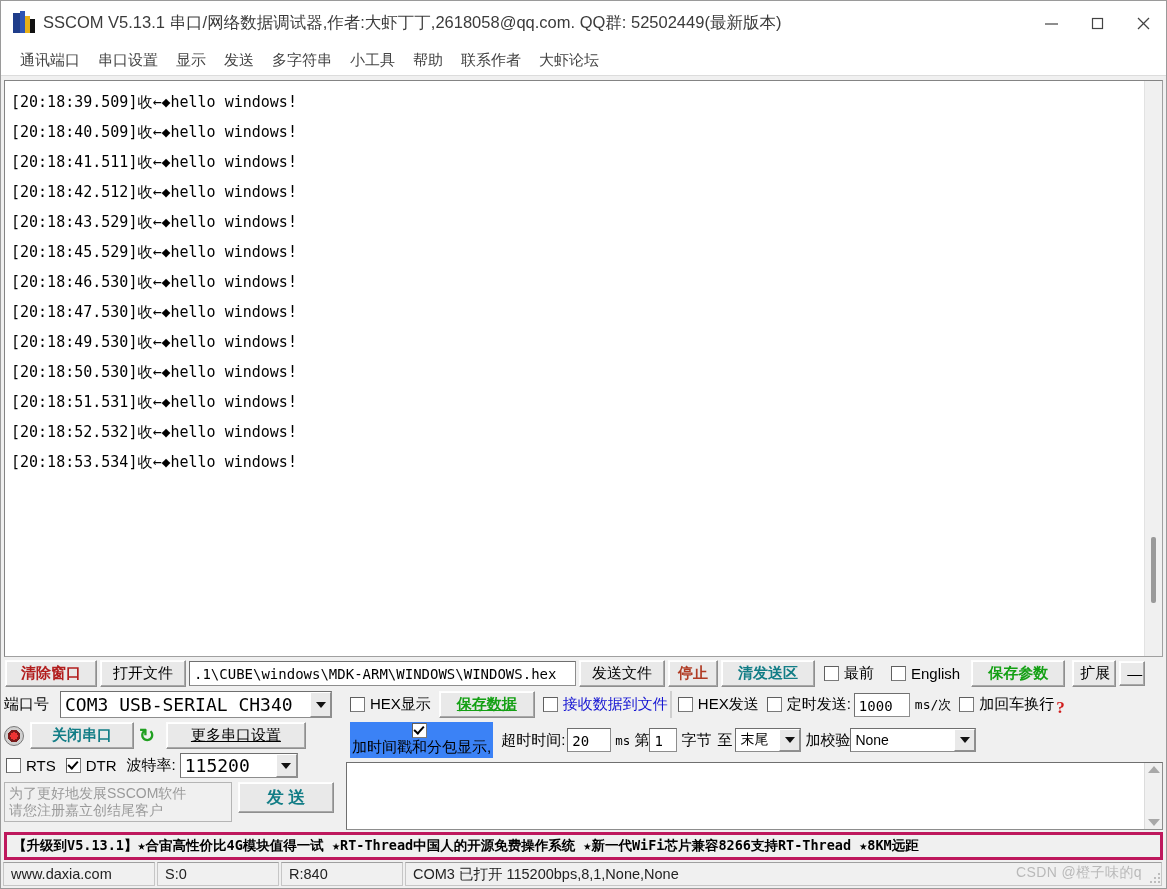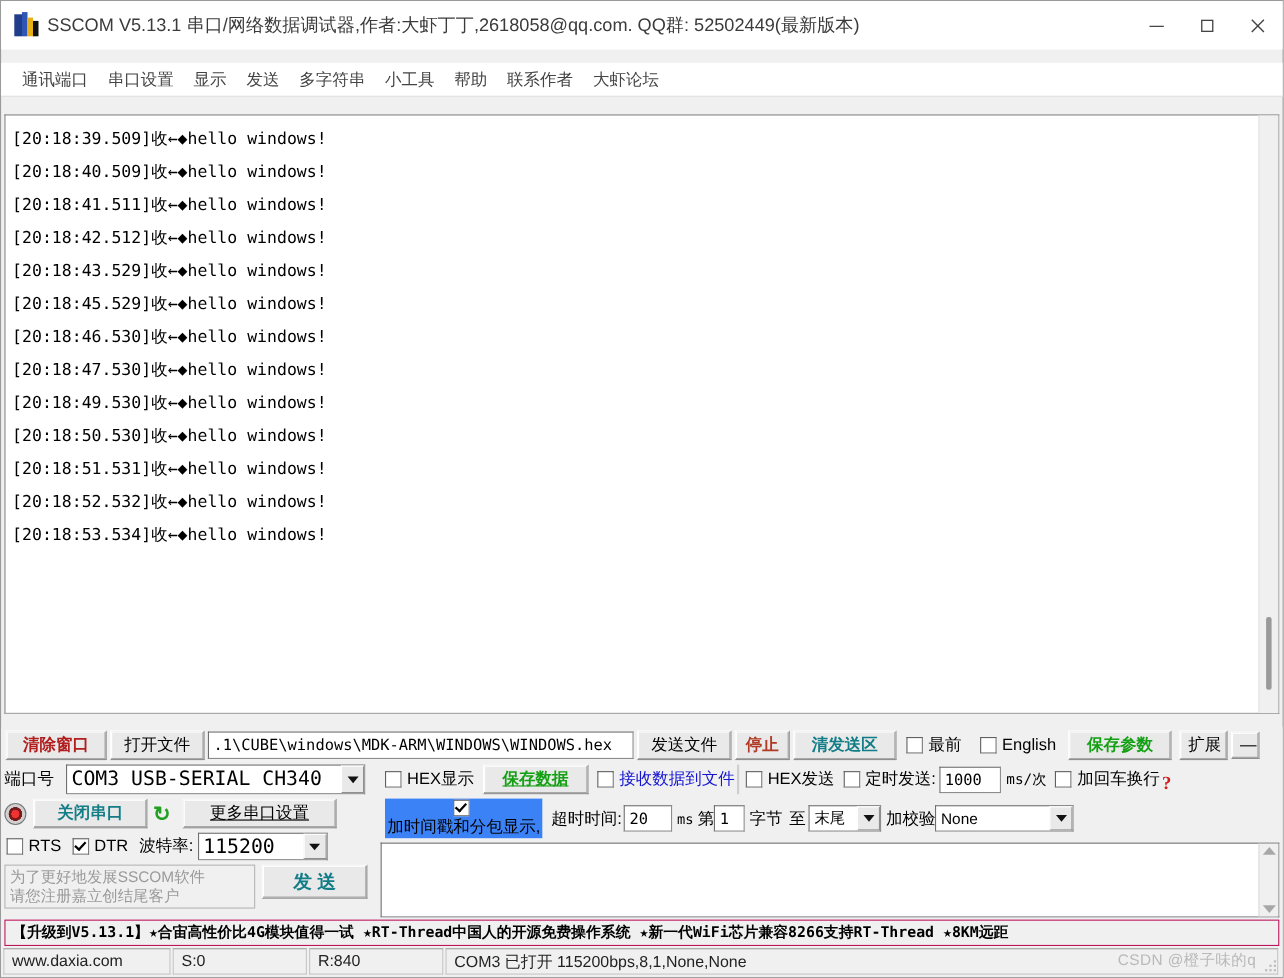--- a/index.html
+++ b/index.html
@@ -14,21 +14,20 @@
     overflow: hidden;
   }
   .app {
     position: relative;
     width: 1167px; height: 889px;
     box-sizing: border-box;
     background: #f0f0f0;
     border: 1px solid #9a9a9a;
     display: flex;
     flex-direction: column;
-    gap: 12px;
   }
   
   .titlebar {
     height: 44px;
     background: #ffffff;
     display: flex;
     align-items: center;
     flex: 0 0 auto;
   }
   .title-icon {
@@ -237,21 +236,21 @@
     border-left: 1px solid #dcdcdc;
   }
   .sb-small i {
     width: 0; height: 0; display:block; margin: 3px 0;
     border-left: 6px solid transparent;
     border-right: 6px solid transparent;
   }
   .sb-small i.up { border-bottom: 7px solid #a8a8a8; }
   .sb-small i.dn { border-top: 7px solid #a8a8a8; }
   .promo {
-    border: 1px solid #be185d;
+    border: 3px solid #be185d;
     background: #f0f0f0;
     margin: 2px 3px 0 3px;
     padding: 2px 6px;
     font-family: "DejaVu Sans Mono","Liberation Mono", monospace;
     font-size: 13.5px;
     white-space: nowrap;
     overflow: hidden;
     font-weight: bold;
   }
   .statusbar {

